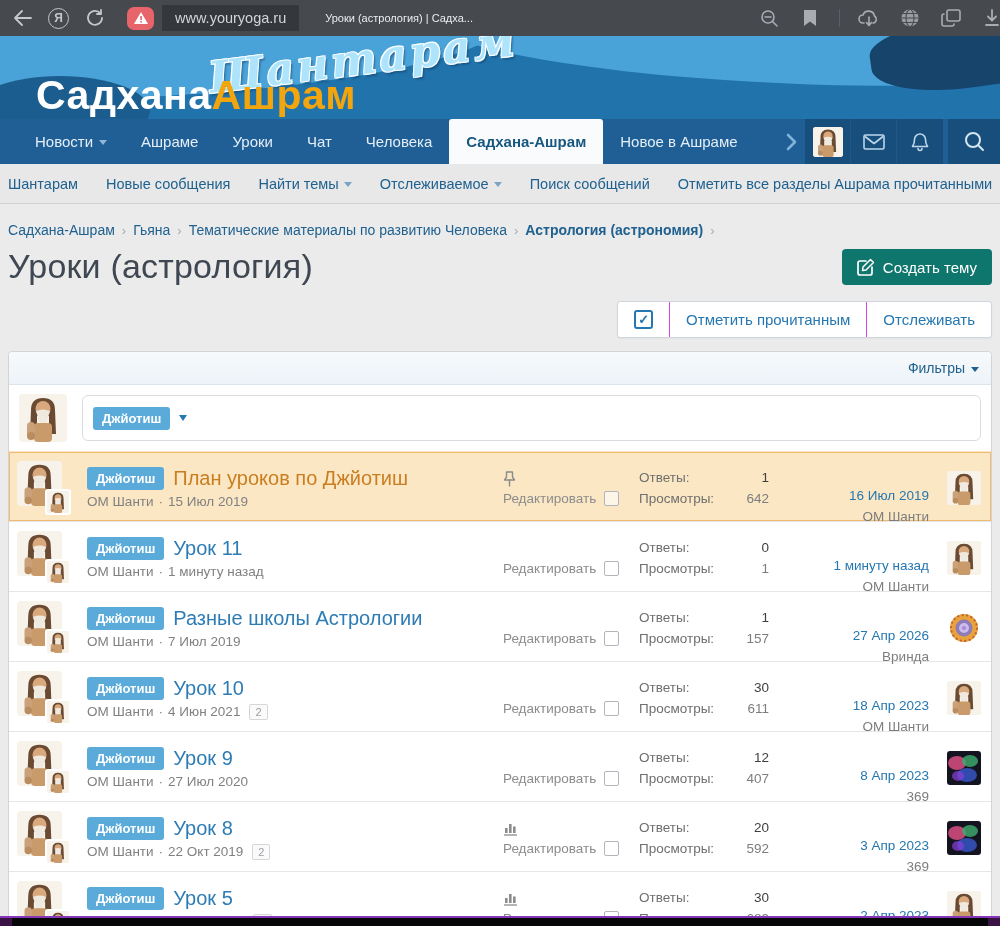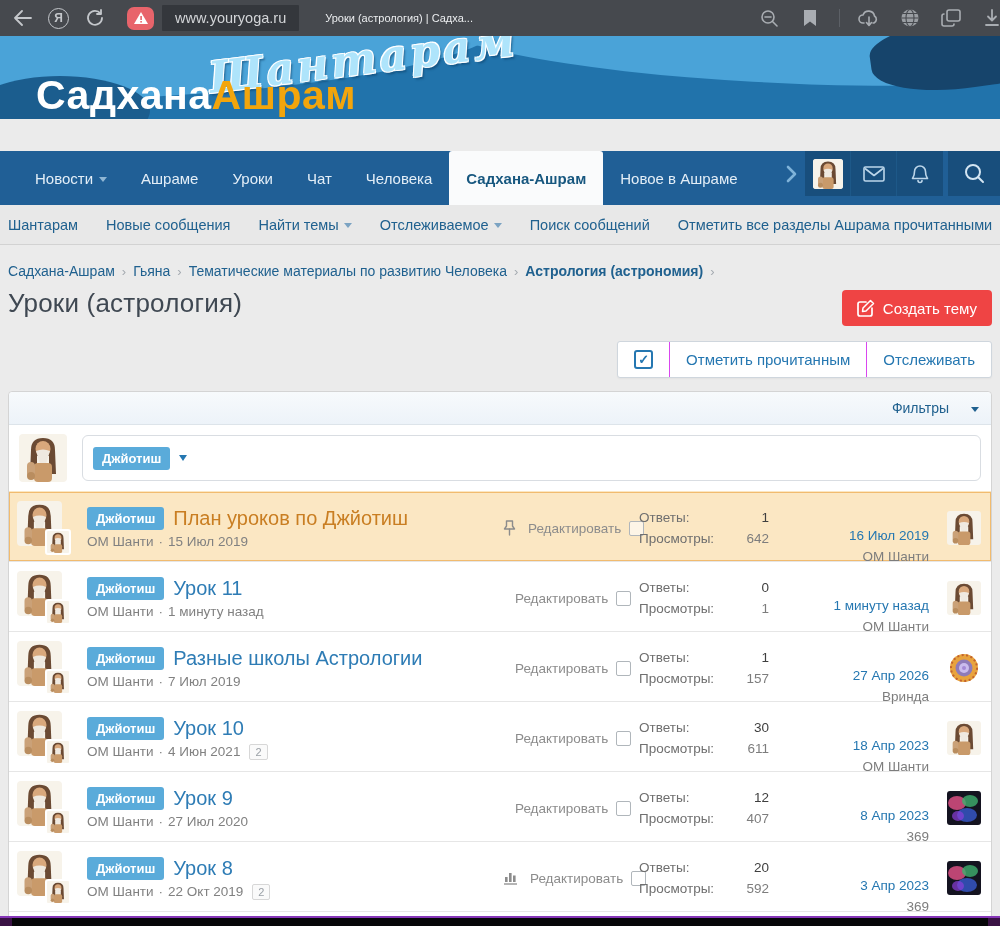--- a/index.html
+++ b/index.html
@@ -21,21 +21,21 @@
   .wave1 { position:absolute; left:-60px; top:-34px; width:560px; height:90px; background:#4aa3d8; border-radius:45% 55% 60% 40%; transform:rotate(-4deg); }
   .wave2 { position:absolute; left:420px; top:-50px; width:640px; height:95px; background:#4aa3d8; border-radius:50% 50% 45% 55%; transform:rotate(3deg); }
   .wave3 { position:absolute; left:870px; top:-20px; width:220px; height:70px; background:#16446b; border-radius:40% 60% 50% 50%; transform:rotate(-8deg); }
   .wave4 { position:absolute; left:-30px; top:40px; width:180px; height:70px; background:#1b5d8e; border-radius:50%; }
   .logo-line { position:absolute; left:36px; top:36px; font-size:41px; font-weight:bold; letter-spacing:.5px; white-space:nowrap; }
   .logo-primary { color:#ffffff; }
   .logo-secondary { color:#f2a50c; }
   .logo-script { position:absolute; left:208px; top:-2px; font-family:"DejaVu Serif",serif; font-style:italic; font-weight:bold; font-size:43px; letter-spacing:3px; color:#aee4fb; transform:rotate(-7deg); text-shadow:1px 1px 0 #fff,-1px -1px 0 #fff,1px -1px 0 #fff,-1px 1px 0 #fff,2px 3px 2px rgba(10,60,100,.5); }
 
   
-  .main-nav { position:relative; height:54px; background:#205f96; display:flex; align-items:stretch;margin-top:32px; }
+  .main-nav { position:relative; height:45px; background:#205f96; display:flex; align-items:stretch; }
   .nav-items { display:flex; align-items:stretch; padding-left:18px; width:786px; overflow:hidden; white-space:nowrap; }
   .nav-item { display:flex; align-items:center; gap:6px; padding:0 17px; color:#e3eef7; font-size:15px; cursor:pointer; flex:0 0 auto; }
   .nav-item.active { background:#fafbfc; color:#17577f; font-weight:bold; border-radius:3px 3px 0 0; }
   .caret { width:0; height:0; border-left:4px solid transparent; border-right:4px solid transparent; border-top:5px solid #8fb6d4; margin-top:2px; }
   .nav-right { position:absolute; right:0; top:0; height:45px; display:flex; align-items:stretch; }
   .nav-chevron { display:flex; align-items:center; padding:0 8px; background:#205f96; }
   .user-panel { display:flex; align-items:center; gap:0; background:#184e7c; }
   .user-cell { width:46px; height:45px; display:flex; align-items:center; justify-content:center; border-right:1px solid #1d5888; }
   .nav-avatar { width:30px; height:30px; border-radius:3px; overflow:hidden; background:#f7f3ea; }
   .search-cell { width:52px; height:45px; background:#184e7c; margin-left:5px; display:flex; align-items:center; justify-content:center; }
@@ -45,32 +45,32 @@
   .sub-item { color:#20618f; font-size:14.5px; display:flex; align-items:center; gap:5px; cursor:pointer; white-space:nowrap; }
   .sub-item .caret { border-top-color:#7ba3c2; }
 
   
   .content { padding:18px 8px 0 8px; }
   .breadcrumb { display:flex; align-items:center; gap:7px; font-size:14px; color:#20618f; flex-wrap:nowrap; }
   .crumb { color:#20618f; cursor:pointer; }
   .crumb.last { font-weight:bold; }
   .crumb-sep { color:#a4aab0; font-size:13px; }
   .title-row { display:flex; align-items:flex-start; justify-content:space-between; margin-top:9px; }
-  h1.page-title { font-size:26px; font-weight:normal; color:#3f4852; letter-spacing:.2px; }
-  .create-btn { display:flex; align-items:center; gap:8px; background:#ef4444; color:#fff; font-size:15px; border:none; border-radius:4px; padding:9px 15px; cursor:pointer; margin-top:2px; font-family:inherit; }
+  h1.page-title { font-size:34px; font-weight:normal; color:#3f4852; letter-spacing:.2px; }
+  .create-btn { display:flex; align-items:center; gap:8px; background:#0f766e; color:#fff; font-size:15px; border:none; border-radius:4px; padding:9px 15px; cursor:pointer; margin-top:2px; font-family:inherit; }
   .controls-row { display:flex; justify-content:flex-end; margin-top:15px; }
   .btn-group { display:flex; background:#fff; border:1px solid #cfd6dd; border-radius:3px; height:37px; overflow:hidden; box-shadow:0 1px 2px rgba(0,0,0,.04); }
   .btn-seg { display:flex; align-items:center; justify-content:center; padding:0 16px; color:#2577b1; font-size:15px; cursor:pointer; }
   .btn-seg + .btn-seg { border-left:1px solid #d946ef; }
   .cb-blue { width:19px; height:19px; border:2px solid #2577b1; border-radius:3px; color:#2577b1; font-size:13px; font-weight:bold; display:flex; align-items:center; justify-content:center; }
 
   
   .panel { margin-top:13px; background:#fff; border:1px solid #d4d4d4; border-radius:4px 4px 0 0; }
   .filter-bar { height:33px; background:linear-gradient(#f7fafc,#edf3f9); border-bottom:1px solid #dde4ea; border-radius:4px 4px 0 0; display:flex; align-items:center; justify-content:flex-end; padding:0 12px; }
-  .filters-link { color:#20618f; font-size:14px; display:flex; align-items:center; gap:22px; cursor:pointer; }
+  .filters-link { color:#20618f; font-size:14px; display:flex; align-items:center; gap:6px; cursor:pointer; }
   .filters-link .caret { border-top-color:#20618f; }
 
   .quick-row { display:flex; align-items:center; gap:15px; padding:9px 10px; height:66px; }
   .quick-avatar { width:48px; height:48px; border-radius:4px; overflow:hidden; flex:0 0 auto; }
   .quick-input-wrap { flex:1; height:46px; border:1px solid #d9dde2; border-radius:6px; display:flex; align-items:center; padding:0 10px; gap:9px; background:#fff; }
   .prefix-pill { background:#5aabda; color:#fff; font-size:13px; font-weight:bold; padding:4px 9px; border-radius:3px; cursor:pointer; }
   .prefix-caret { width:0; height:0; border-left:4.5px solid transparent; border-right:4.5px solid transparent; border-top:6px solid #2577b1; cursor:pointer; }
   .quick-input { flex:1; border:none; outline:none; font-size:17px; color:#333; border-left:1px solid #e3e6e9; padding-left:12px; height:30px; font-family:inherit; background:transparent; }
   .quick-input::placeholder { color:#a9b0b6; }
 
@@ -79,21 +79,21 @@
   .thread-row.sticky { background:#fbe7c3; box-shadow:inset 0 0 0 1px #f1bb6f; border-top-color:transparent; }
   .av-stack { position:relative; width:54px; height:54px; cursor:pointer; }
   .av-big { position:absolute; left:0; top:0; width:45px; height:45px; border-radius:4px; overflow:hidden; }
   .av-small { position:absolute; right:0; bottom:0; width:26px; height:26px; border-radius:3px; overflow:hidden; border:2px solid #fff; background:#fff; }
   .row-main { min-width:0; display:flex; flex-direction:column; gap:4px; }
   .title-line { display:flex; align-items:center; gap:9px; min-width:0; }
   .thread-title { font-size:20px; color:#2e7cb5; white-space:nowrap; overflow:hidden; text-overflow:ellipsis; cursor:pointer; }
   .sticky .thread-title { color:#c97e22; }
   .meta-line { font-size:13.5px; color:#818181; display:flex; align-items:center; gap:5px; }
   .page-badge { font-size:11px; color:#9aa0a6; background:#fafafa; border:1px solid #d7d7d7; border-radius:2px; padding:1px 5px; margin-left:4px; }
-  .edit-col { display:flex; align-items:center; gap:12px; }
+  .edit-col { display:flex; flex-direction:column; align-items:flex-start; gap:4px; }
   .edit-icon-line { height:16px; display:flex; align-items:center; }
   .edit-line { display:flex; align-items:center; gap:8px; color:#8c8c8c; font-size:13.5px; }
   .edit-cb { width:15px; height:15px; border:1px solid #b0b6bb; border-radius:2px; background:rgba(255,255,255,.6); cursor:pointer; }
   .stats-col { display:flex; flex-direction:column; gap:6px; font-size:13.5px; }
   .stat-line { display:flex; justify-content:space-between; }
   .stat-label { color:#6f6f6f; }
   .stat-val-replies { color:#3f3f3f; }
   .stat-val-views { color:#7d7d7d; }
   .last-col { display:flex; flex-direction:column; gap:6px; align-items:flex-end; font-size:13.5px; }
   .last-date { color:#2577b1; cursor:pointer; white-space:nowrap;margin-top:36px; }

